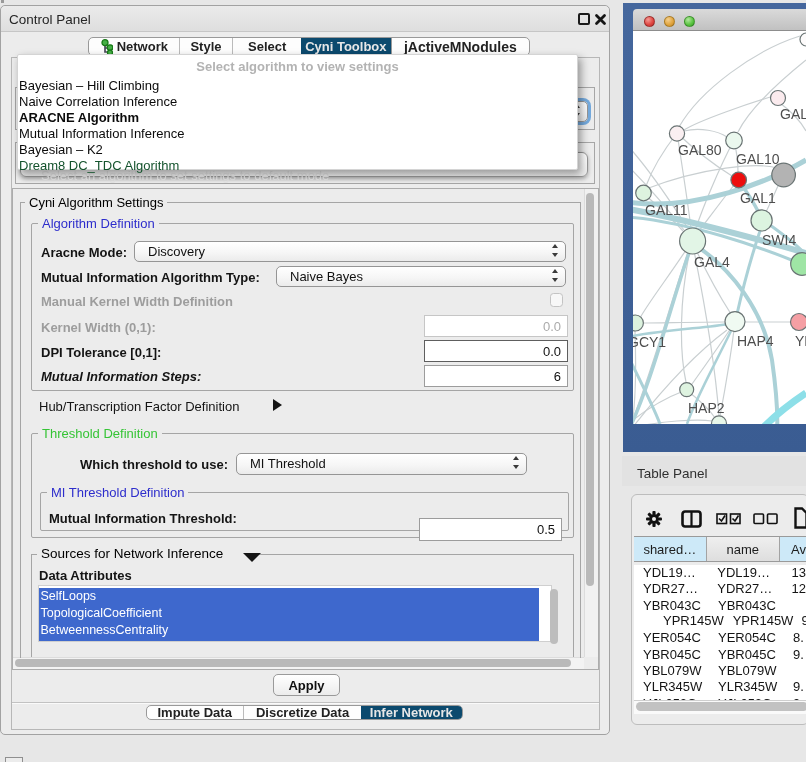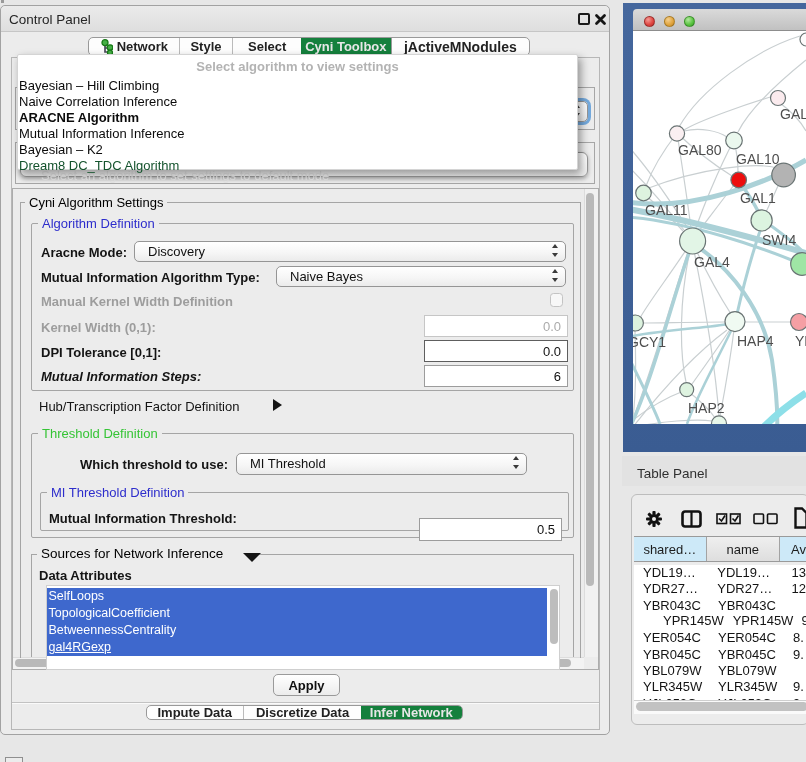--- a/index.html
+++ b/index.html
@@ -10,21 +10,21 @@
 .grp{position:absolute;border:1px solid #a5a5a5;border-radius:2px;}
 .gt{position:absolute;top:-8px;left:6px;background:#ececec;padding:0 4px;font:13px "Liberation Sans",sans-serif;white-space:nowrap;}
 .combo{position:absolute;border:1px solid #959595;border-radius:5px;background:linear-gradient(#ffffff,#f6f6f6 55%,#ebebeb);font:13px "Liberation Sans",sans-serif;color:#111;display:flex;align-items:center;padding-left:13px;}
 .car{position:absolute;right:7px;top:50%;width:0;height:0;}
 .caru{margin-top:-7.5px;border-left:3.5px solid transparent;border-right:3.5px solid transparent;border-bottom:4.5px solid #3a3a3a;}
 .card{margin-top:1px;border-left:3.5px solid transparent;border-right:3.5px solid transparent;border-top:4.5px solid #3a3a3a;}
 .fld{position:absolute;background:#fff;border:1px solid #9c9c9c;font:13px "Liberation Sans",sans-serif;color:#111;display:flex;align-items:center;justify-content:flex-end;padding-right:6px;}
 .seg{position:absolute;display:flex;border:1px solid #999;border-radius:5px;background:#fdfdfd;overflow:hidden;}
 .seg div{display:flex;align-items:center;justify-content:center;font:bold 13px "Liberation Sans",sans-serif;color:#222;}
 .seg .sep{border-left:1px solid #bbb;}
-.seg .on{background:#15803d;color:#e7e7e7;}
+.seg .on{background:#0c4a6e;color:#e7e7e7;}
 </style></head><body>
 <div id="page">
 
 <div class="abs" style="left:0;top:5px;width:610px;height:730px;border:1px solid #a2a2a2;border-radius:5px;background:#ececec;"></div>
 <div class="abs" style="left:1px;top:0;width:3px;height:3px;background:#9a9a9a;"></div>
 <div class="abs" style="left:1px;top:6px;width:608px;height:26px;background:linear-gradient(#ebebeb,#dedede);border-bottom:1px solid #c6c6c6;border-radius:5px 5px 0 0;"></div>
 <div class="abs" style="left:9px;top:12px;font:13.5px 'Liberation Sans',sans-serif;color:#262626;">Control Panel</div>
 <div class="abs" style="left:578px;top:13px;width:12px;height:12px;border:2px solid #1b1b1b;border-radius:2px;"></div>
 <svg class="abs" style="left:594px;top:13px;" width="13" height="13">
       <path d="M2.5 2.5 L10.5 10.5 M10.5 2.5 L2.5 10.5" stroke="#151515" stroke-width="2.8" stroke-linecap="round"></path>
@@ -86,21 +86,21 @@
 <div class="combo" style="left:236px;top:453px;width:291px;height:21.5px;">MI Threshold<i class="car caru"></i><i class="car card"></i></div>
 <div class="grp" style="left:40px;top:492px;width:529px;height:39px;">
       <span class="gt" style="color:#2d2dcc;">MI Threshold Definition</span>
     </div>
 <span class="lbl" style="left:49px;top:511px;">Mutual Information Threshold:</span>
 <div class="fld" style="left:419px;top:506px;width:143px;height:23px;margin-top:12px;">0.5</div>
 <div class="abs" style="left:31px;top:554px;width:543px;height:103px;border:1px solid #a5a5a5;border-bottom:none;"></div>
 <span class="gt abs" style="left:37px;top:546px;background:#ececec;padding-right:30px;font-size:13.5px;">Sources for Network Inference</span>
 <div class="abs" style="left:243px;top:553px;width:0;height:0;border-top:9px solid #141414;border-left:9px solid transparent;border-right:9px solid transparent;"></div>
 <span class="lbl" style="left:39px;top:568px;">Data Attributes</span>
-<div class="abs" style="left:46px;top:585px;width:514px;height:85px;background:#fff;border:1px solid #cfcfcf;overflow:hidden;">
+<div class="abs" style="left:38px;top:585px;width:514px;height:57px;background:#fff;border:1px solid #cfcfcf;overflow:hidden;">
  <div style="margin:2px 0 0 0;width:500px;height:17px;background:#3e68cd;color:#fff;font:12.5px 'Liberation Sans',sans-serif;line-height:17px;padding-left:1.5px;">SelfLoops</div>
  <div style="width:500px;height:17px;background:#3e68cd;color:#fff;font:12.5px 'Liberation Sans',sans-serif;line-height:17px;padding-left:1.5px;">TopologicalCoefficient</div>
  <div style="width:500px;height:17px;background:#3e68cd;color:#fff;font:12.5px 'Liberation Sans',sans-serif;line-height:17px;padding-left:1.5px;">BetweennessCentrality</div>
  <div style="width:500px;height:17px;background:#3e68cd;color:#fff;font:12.5px 'Liberation Sans',sans-serif;line-height:17px;padding-left:1.5px;text-decoration:underline;">gal4RGexp</div>
 </div>
 <div class="abs" style="left:550px;top:589px;width:8px;height:55px;background:#bdbdbd;border-radius:4px;"></div>
 
 <div class="abs" style="left:273px;top:674px;width:67px;height:22px;border:1px solid #9a9a9a;border-radius:5px;background:linear-gradient(#ffffff,#ececec);display:flex;align-items:center;justify-content:center;font:bold 13px 'Liberation Sans',sans-serif;color:#111;">Apply</div>
 <div class="abs" style="left:12px;top:702px;width:587px;height:2px;border-top:1px solid #c2c2c2;border-bottom:1px solid #fafafa;"></div>
 <div class="seg" style="left:145.5px;top:705px;width:317px;height:15px;">

